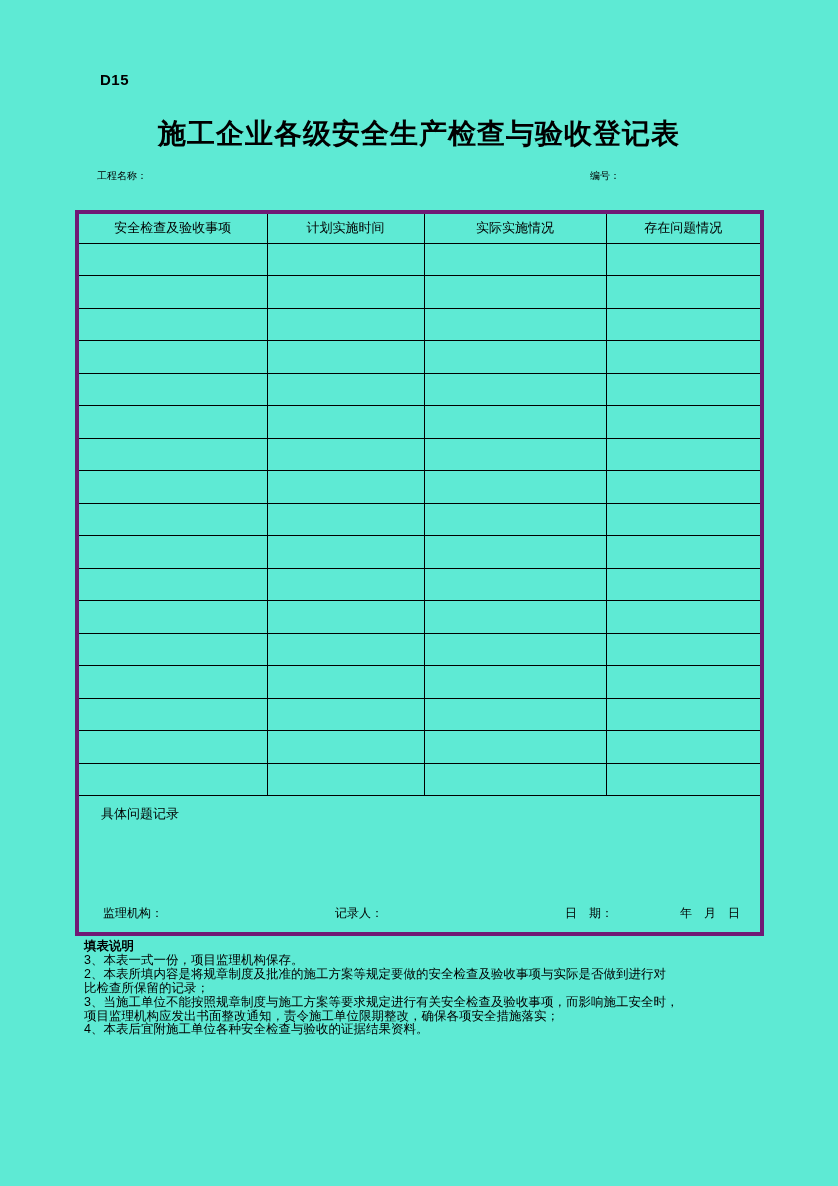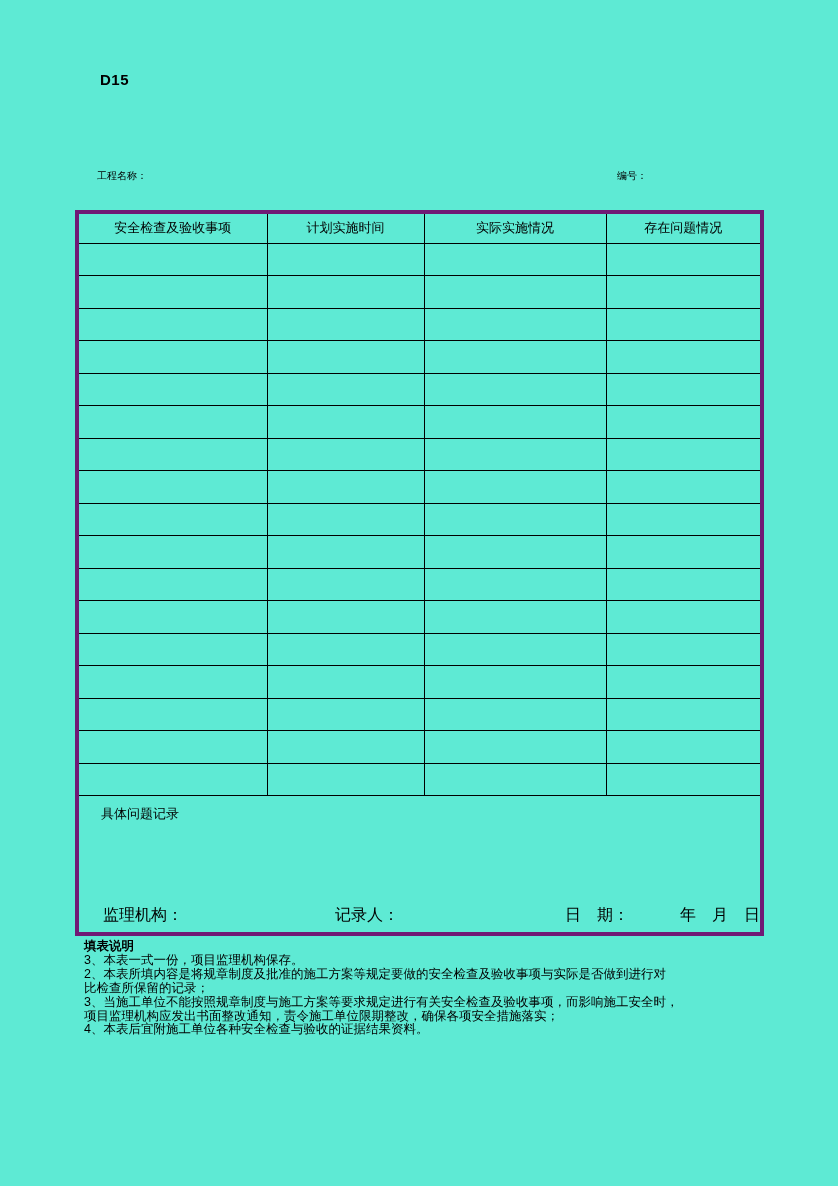--- a/index.html
+++ b/index.html
@@ -36,21 +36,21 @@
   }
   .meta-row {
     position: absolute;
     left: 0;
     top: 169px;
     width: 838px;
     height: 18px;
     font-size: 10px;
   }
   .meta-left { position: absolute; left: 97px; top: 0; }
-  .meta-right { position: absolute; left: 617px; top: 0; }
+  .meta-right { position: absolute; left: 590px; top: 0; }
   table.form-table {
     position: absolute;
     left: 75px;
     top: 210px;
     width: 685px;
     border-collapse: collapse;
     table-layout: fixed;
     border: 4px solid #701a75;
   }
   .form-table th, .form-table td {
@@ -73,21 +73,21 @@
   .problem-label {
     padding: 9px 0 0 22px;
     font-size: 13px;
   }
   .sign-row {
     position: absolute;
     left: 0;
     bottom: 11px;
     width: 100%;
     height: 16px;
-    font-size: 16px;
+    font-size: 12px;
     font-family: Liberation Mono, monospace;
   }
   .sign-agency   { position: absolute; left: 24px; }
   .sign-recorder { position: absolute; left: 256px; }
   .sign-date     { position: absolute; left: 486px; }
   .sign-ymd      { position: absolute; left: 601px; text-align: right; }
   .notes {
     position: absolute;
     left: 84px;
     top: 940px;
@@ -98,20 +98,21 @@
   }
   .notes-heading { font-weight: bold; }
 </style>
 </head>
 <body>
 
 <div class="page">
 
   <div class="doc-code">D15</div>
 
+  <div class="title">施工企业各级安全生产检查与验收登记表</div>
 
   <div class="meta-row">
     <span class="meta-left">工程名称：</span>
     <span class="meta-right">编号：</span>
   </div>
 
   <table class="form-table">
     <colgroup>
       <col style="width:190px">
       <col style="width:157px">

